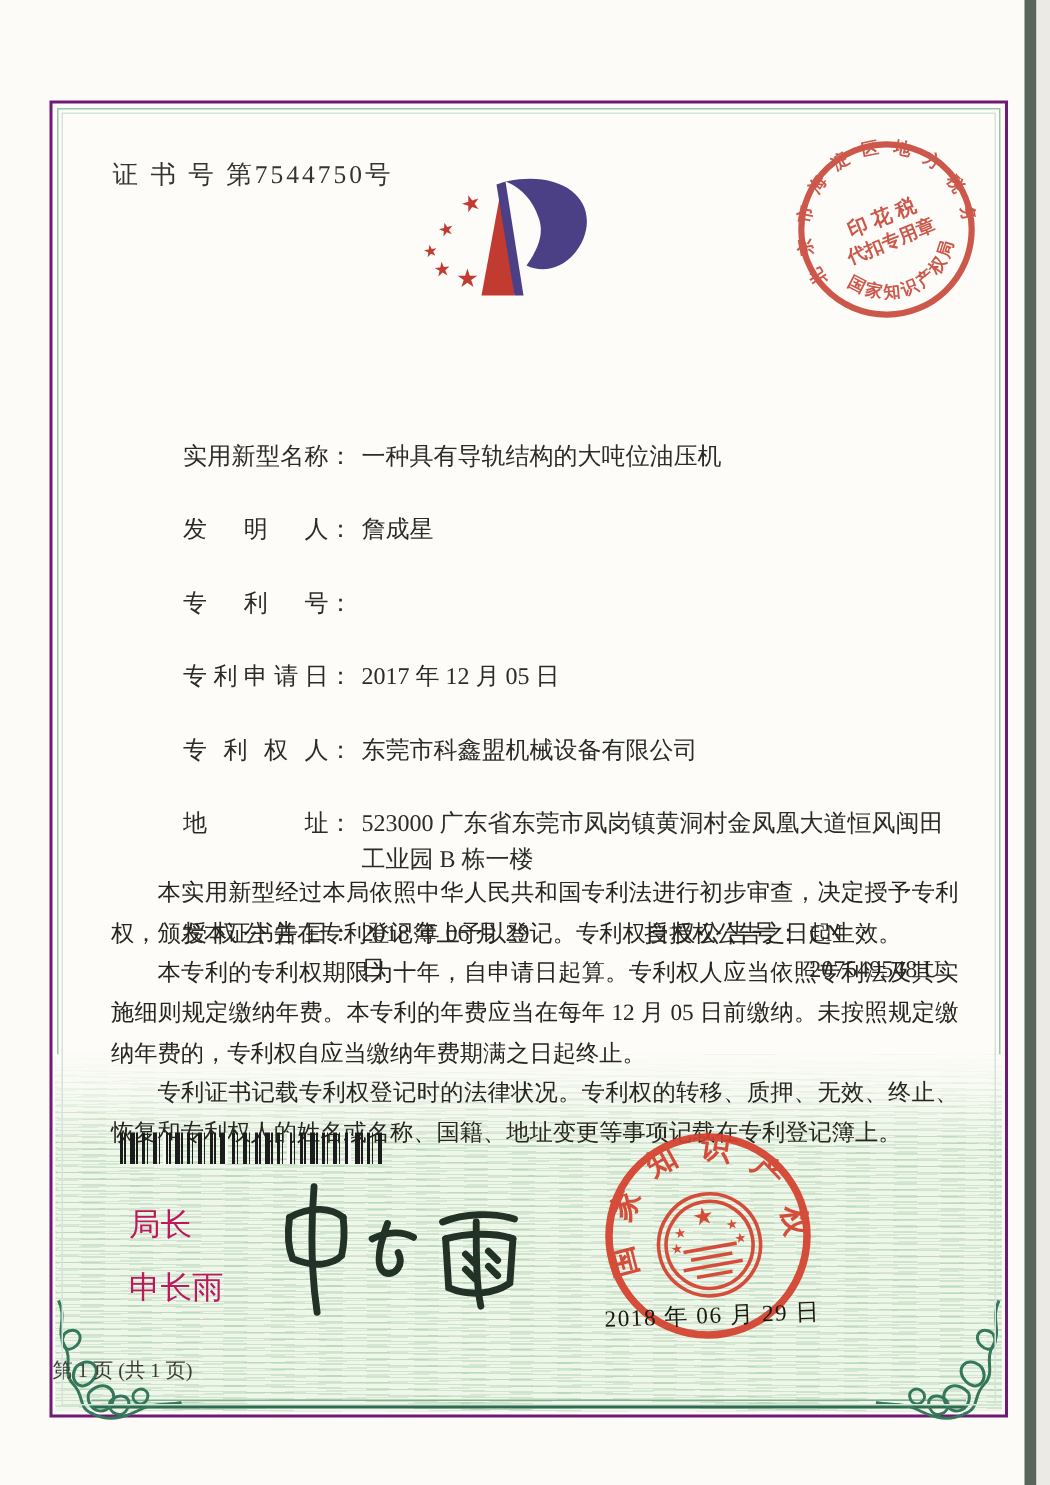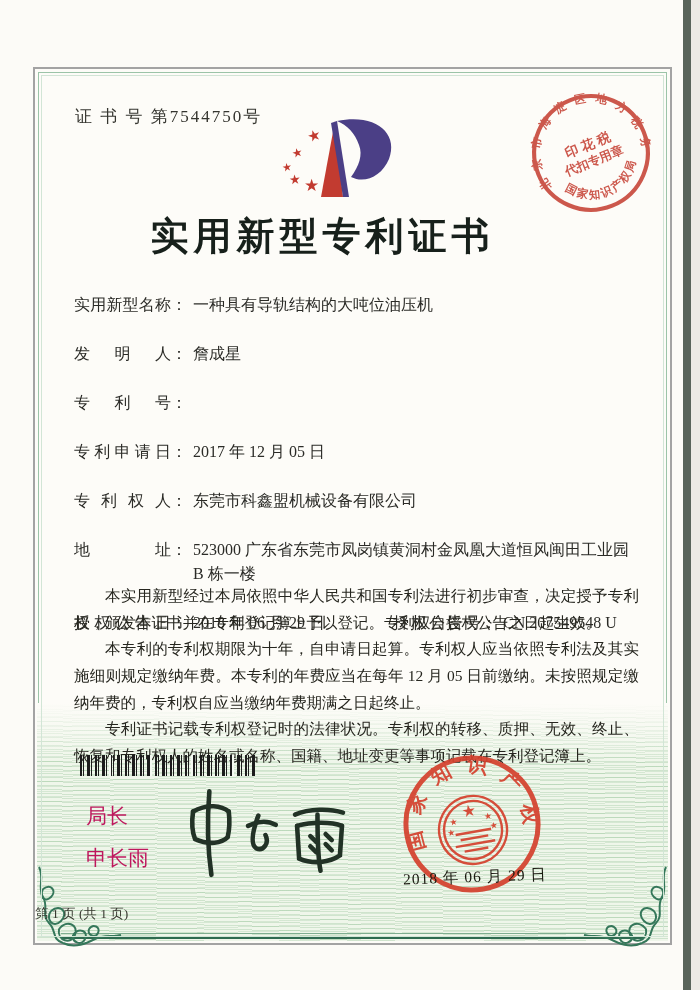--- a/index.html
+++ b/index.html
@@ -8,21 +8,21 @@
     background:#fdfdfa;
     font-family:"Liberation Serif","DejaVu Serif",serif;
     color:#2b2b27;
   }
   .scan{position:absolute;inset:0;background:#fcfbf7;}
   .scan-edge{position:absolute;top:0;bottom:0;left:683px;width:8px;background:#59645a;}
   .scan-edge-right{position:absolute;top:0;bottom:0;left:691px;right:0;background:#eceae4;}
 
   .frame{
     position:absolute;left:33px;top:67px;width:635px;height:874px;
-    border:2px solid #a3a3a3;background:#fdfcf8;
+    border:2px solid #701a75;background:#fdfcf8;
   }
   .frame::before{content:"";position:absolute;inset:3px;border:1px solid #9cc4a8;pointer-events:none;}
   .frame::after{content:"";position:absolute;inset:6px;border:1px solid #d2e5d6;pointer-events:none;}
 
   .guilloche{
     position:absolute;left:2px;right:2px;bottom:2px;height:238px;
     background:
       repeating-linear-gradient(1.2deg, rgba(255,255,255,0) 0 3px, rgba(124,180,129,.28) 3px 4px),
       repeating-linear-gradient(-1.4deg, rgba(255,255,255,0) 0 4px, rgba(124,180,129,.22) 4px 5px),
       #eff6ea;
@@ -47,21 +47,21 @@
 
   .tax-stamp{position:absolute;left:492px;top:20px;width:128px;height:128px;opacity:.85;}
   .tax-stamp text{fill:#c43c2f;font-family:"Liberation Sans","DejaVu Sans",sans-serif;font-weight:bold;}
 
   .title{
     position:absolute;left:0;right:60px;top:142px;text-align:center;
     font-size:38px;font-weight:bold;letter-spacing:5px;color:#17201b;
   }
 
   .fields{position:absolute;left:39px;top:224px;width:560px;font-size:16px;}
-  .field-row{display:flex;margin-bottom:25px;line-height:1.5;}
+  .field-row{display:flex;margin-bottom:25px;line-height:1.5;margin-left:48px;}
   .field-label{display:inline-block;width:97px;text-align:justify;text-align-last:justify;flex:none;}
   .field-colon{flex:none;margin-right:6px;}
   .field-value{flex:1;}
   .grant-row{display:flex;}
   .grant-right{margin-left:68px;display:flex;}
 
   .paragraphs{position:absolute;left:39px;top:514px;width:565px;font-size:15.5px;line-height:1.72;
     text-align:justify;color:#26261f;}
   .paragraphs p{margin:0;text-indent:2em;}
 
@@ -145,21 +145,20 @@
           <textPath href="#taxTop" startOffset="4" textLength="208">北京市海淀区地方税务局</textPath>
         </text>
         <text x="62" y="58" font-size="13" text-anchor="middle">印 花 税</text>
         <text x="62" y="74" font-size="12" text-anchor="middle">代扣专用章</text>
         <text font-size="11" letter-spacing="1">
           <textPath href="#taxBottom" startOffset="2" textLength="88">国家知识产权局</textPath>
         </text>
       </g>
     </svg>
 
-    <div class="title">实用新型专利证书</div>
 
     <div class="fields">
       <div class="field-row">
         <span class="field-label">实用新型名称</span>
           <span class="field-colon">：</span>
         <span class="field-value">一种具有导轨结构的大吨位油压机</span>
       </div>
       <div class="field-row">
         <span class="field-label">发明人</span>
           <span class="field-colon">：</span>

